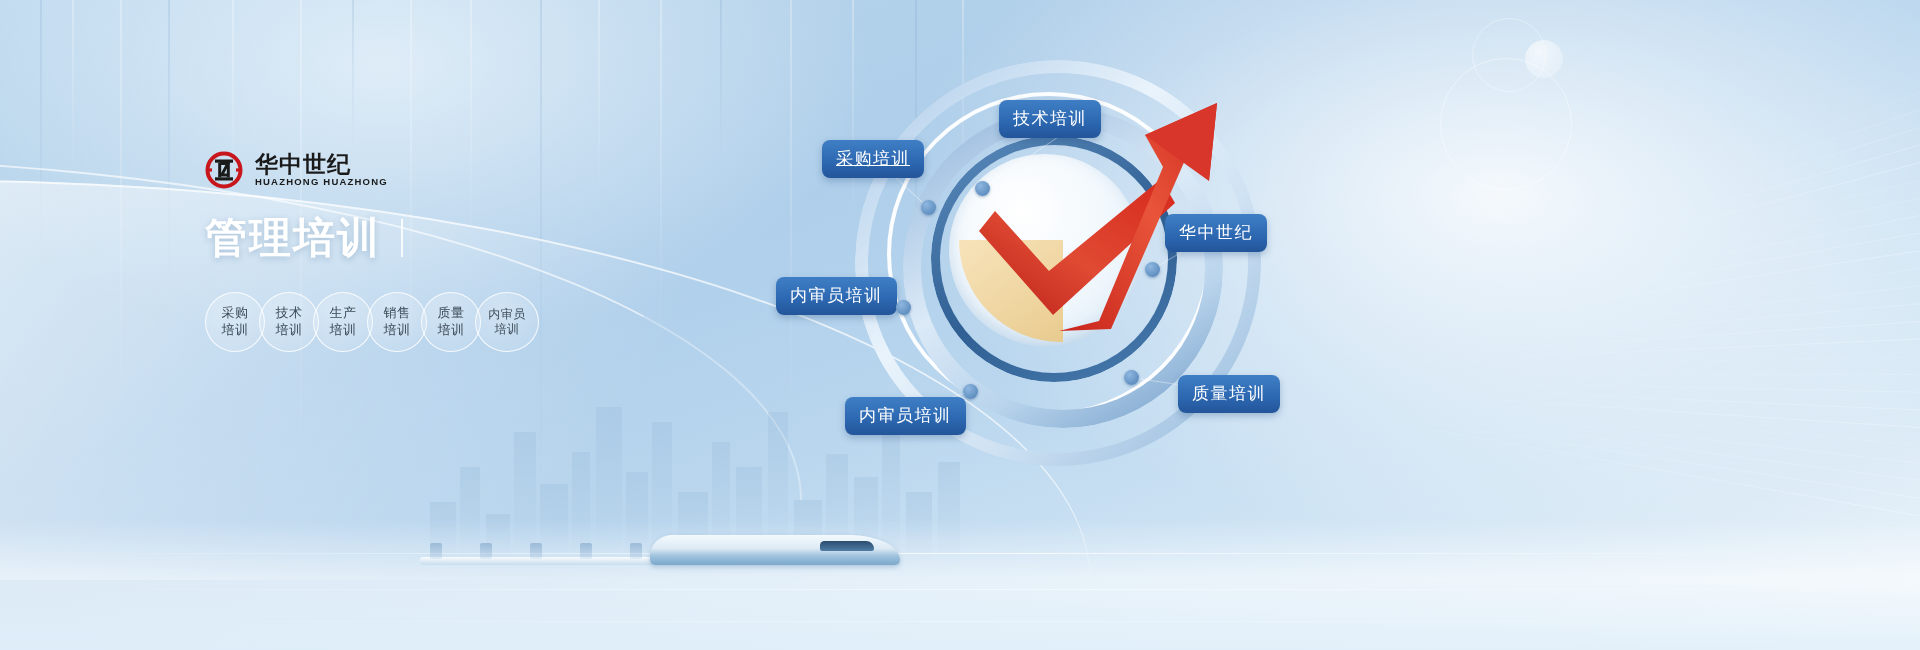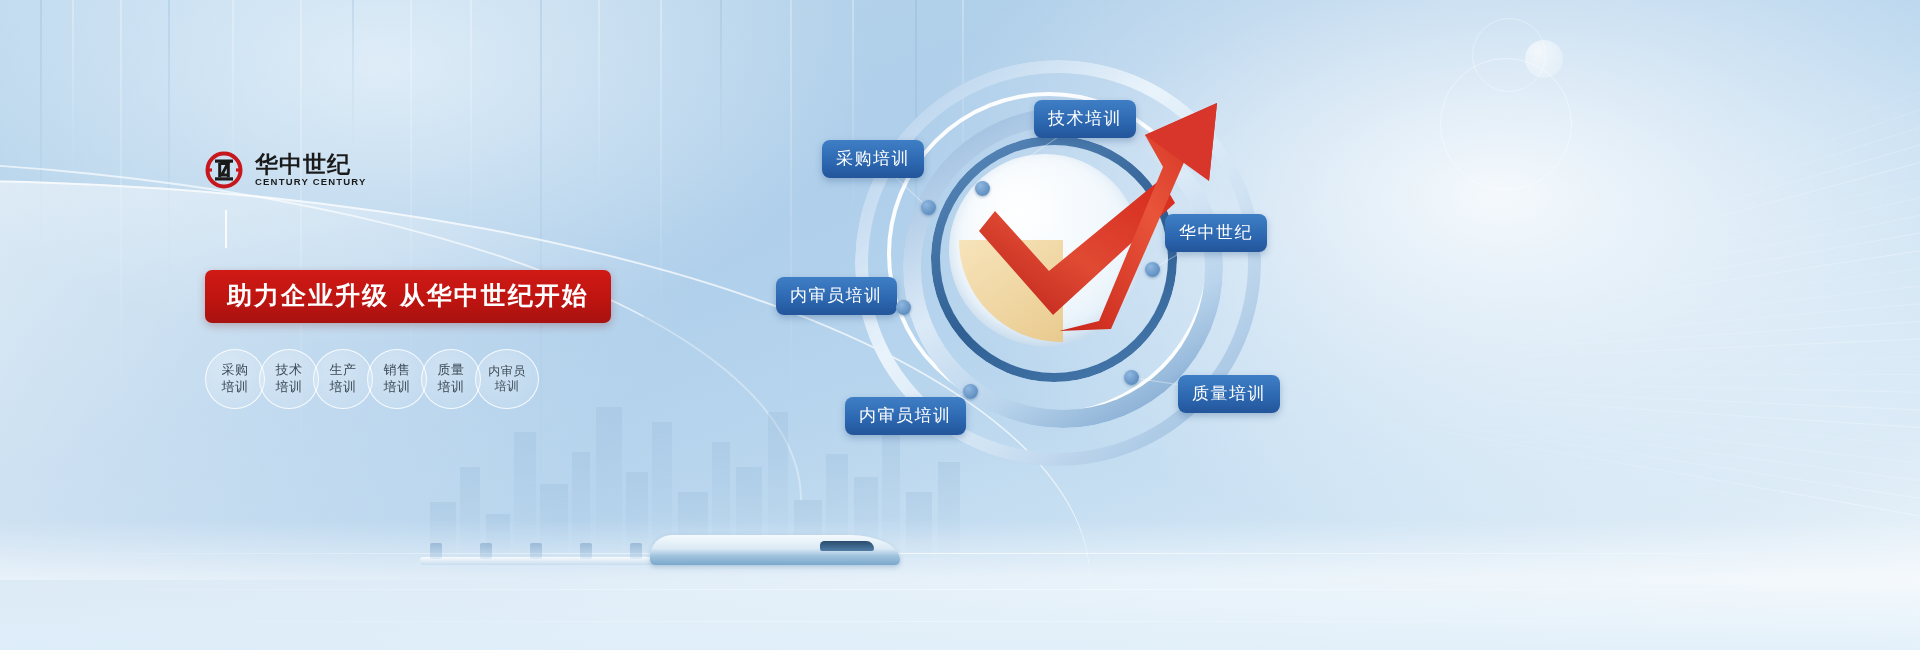--- a/index.html
+++ b/index.html
@@ -251,31 +251,29 @@
           <rect x="10" y="26.3" width="18" height="3.2" fill="#1a1a1a"></rect>
           <rect x="13.2" y="11.7" width="3" height="14.6" fill="#1a1a1a"></rect>
           <rect x="21.8" y="11.7" width="3" height="14.6" fill="#1a1a1a"></rect>
           <path d="M15.2 12.6 h7.6 l-6.1 11.4 h6.6" fill="none" stroke="#1a1a1a" stroke-width="3"></path>
           <rect x="1" y="17.4" width="6" height="3.2" fill="#c8161d"></rect>
           <rect x="31" y="17.4" width="6" height="3.2" fill="#c8161d"></rect>
         </svg>
       </div>
       <div class="logo-text">
         <div class="logo-cn">华中世纪</div>
-        <div class="logo-en">CENTURY CENTURY</div>
+        <div class="logo-en">HUAZHONG HUAZHONG</div>
       </div>
     </div>
 
     <div class="headline">
+      <span>管理培训</span>
       <span class="hl-divider"></span>
     </div>
 
-    <div>
-      <div class="slogan">助力企业升级  从华中世纪开始</div>
-    </div>
 
     <div class="circles" id="circle-list">
         <div class="circ">
           <span>采购</span>
           <span>培训</span>
         </div>
         <div class="circ">
           <span>技术</span>
           <span>培训</span>
         </div>
@@ -330,24 +328,24 @@
           </linearGradient>
         </defs>
         <path d="M18 246 L58 236 L122 82 L104 50 L176 18 L168 96 L148 66 L70 244 Z" fill="url(#redg2)"></path>
         <path d="M104 50 L176 18 L168 96 Z" fill="#d8362a"></path>
       </svg>
     </div>
   </div>
 
   <div id="tag-layer">
       <div class="conn" style="left: 1087px; top: 117px; width: 126.752px; transform: rotate(145.934deg); transform-origin: left center; opacity: 0.5;"></div>
-      <div class="tag" style="left: 1034px; top: 100px;">技术培训</div>
+      <div class="tag" style="left: 999px; top: 100px;">技术培训</div>
       <div class="dot" style="left: 975px; top: 181px;"></div>
       <div class="conn" style="left: 874px; top: 157px; width: 73.5935px; transform: rotate(42.7974deg); transform-origin: left center; opacity: 0.5;"></div>
-      <div class="tag" style="left: 822px; top: 140px;">采购培训</div>
+      <div class="tag" style="left: 822px; top: 140px; text-decoration: underline;">采购培训</div>
       <div class="dot" style="left: 921px; top: 200px;"></div>
       <div class="conn" style="left: 1217px; top: 231px; width: 75.2928px; transform: rotate(149.689deg); transform-origin: left center; opacity: 0.5;"></div>
       <div class="tag" style="left: 1165px; top: 214px;">华中世纪</div>
       <div class="dot" style="left: 1145px; top: 262px;"></div>
       <div class="conn" style="left: 837.5px; top: 294px; width: 66.7776px; transform: rotate(11.2258deg); transform-origin: left center; opacity: 0.5;"></div>
       <div class="tag" style="left: 776px; top: 277px;">内审员培训</div>
       <div class="dot" style="left: 896px; top: 300px;"></div>
       <div class="conn" style="left: 1230px; top: 392px; width: 100.13px; transform: rotate(-171.384deg); transform-origin: left center; opacity: 0.5;"></div>
       <div class="tag" style="left: 1178px; top: 375px;">质量培训</div>
       <div class="dot" style="left: 1124px; top: 370px;"></div>

